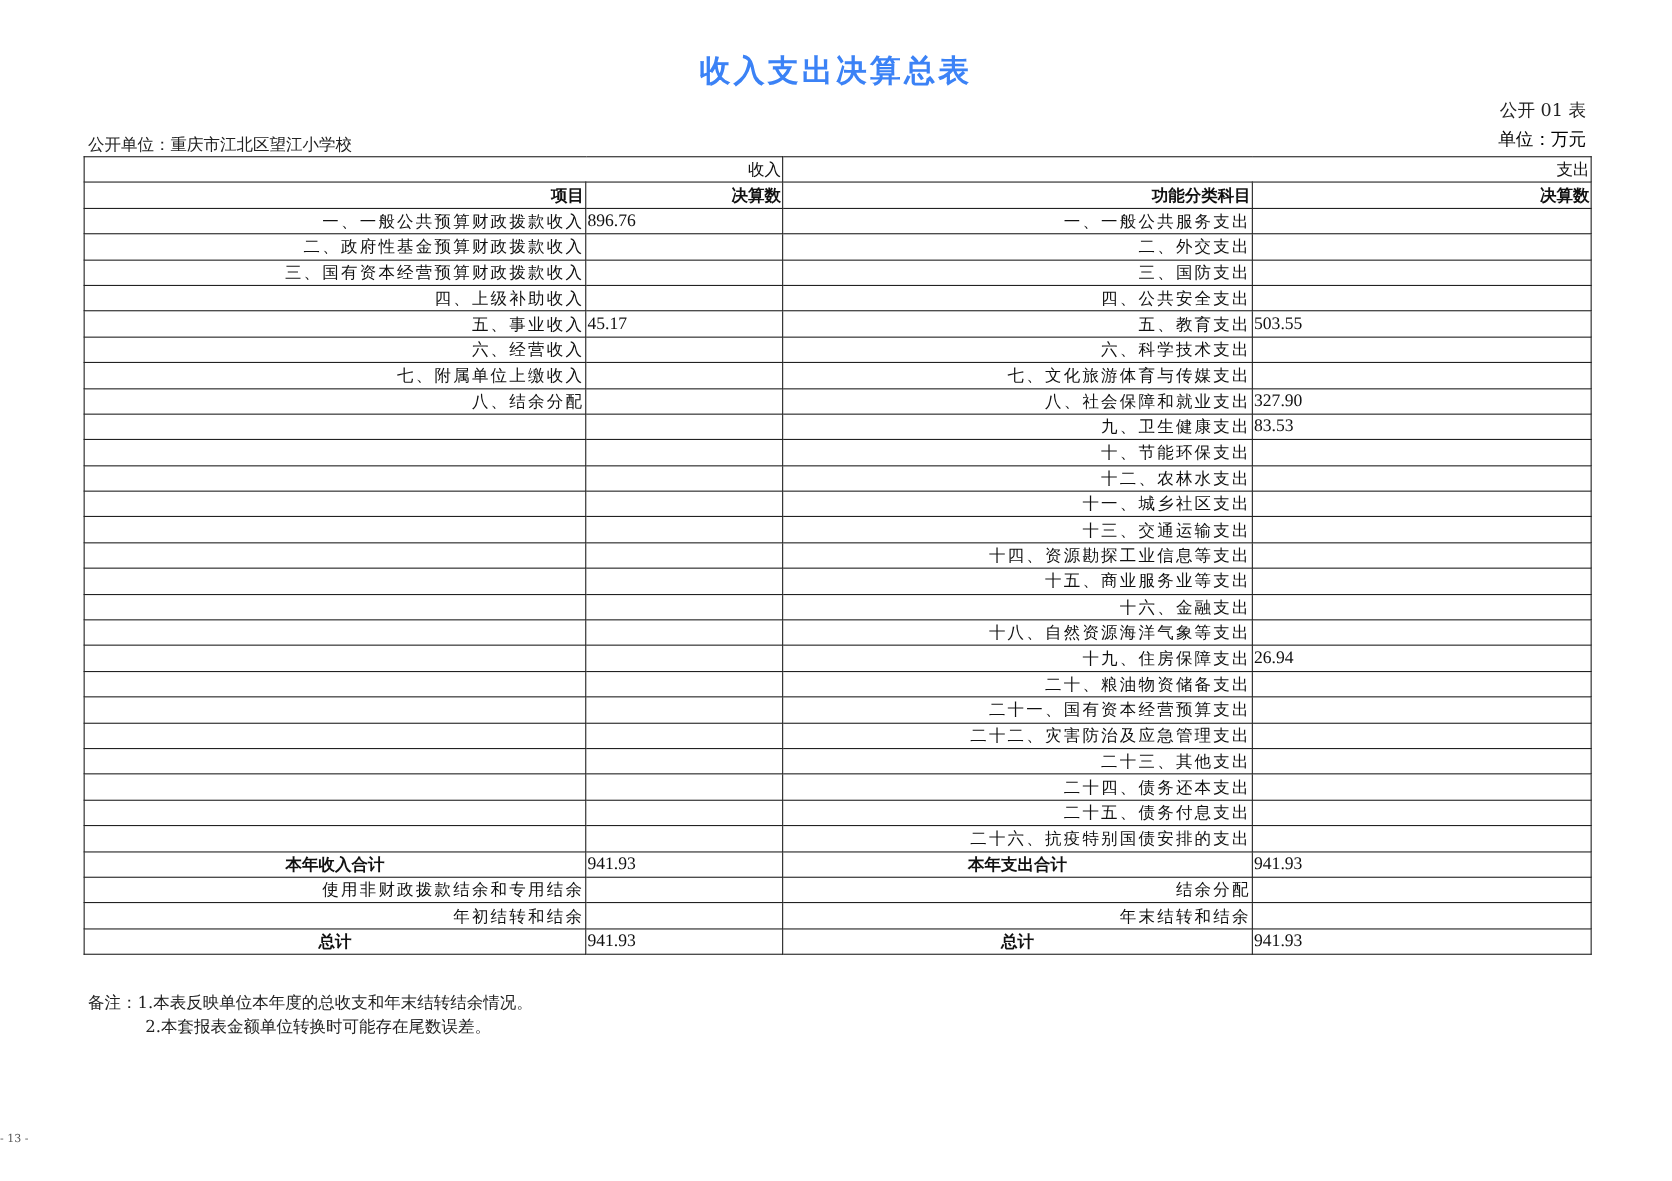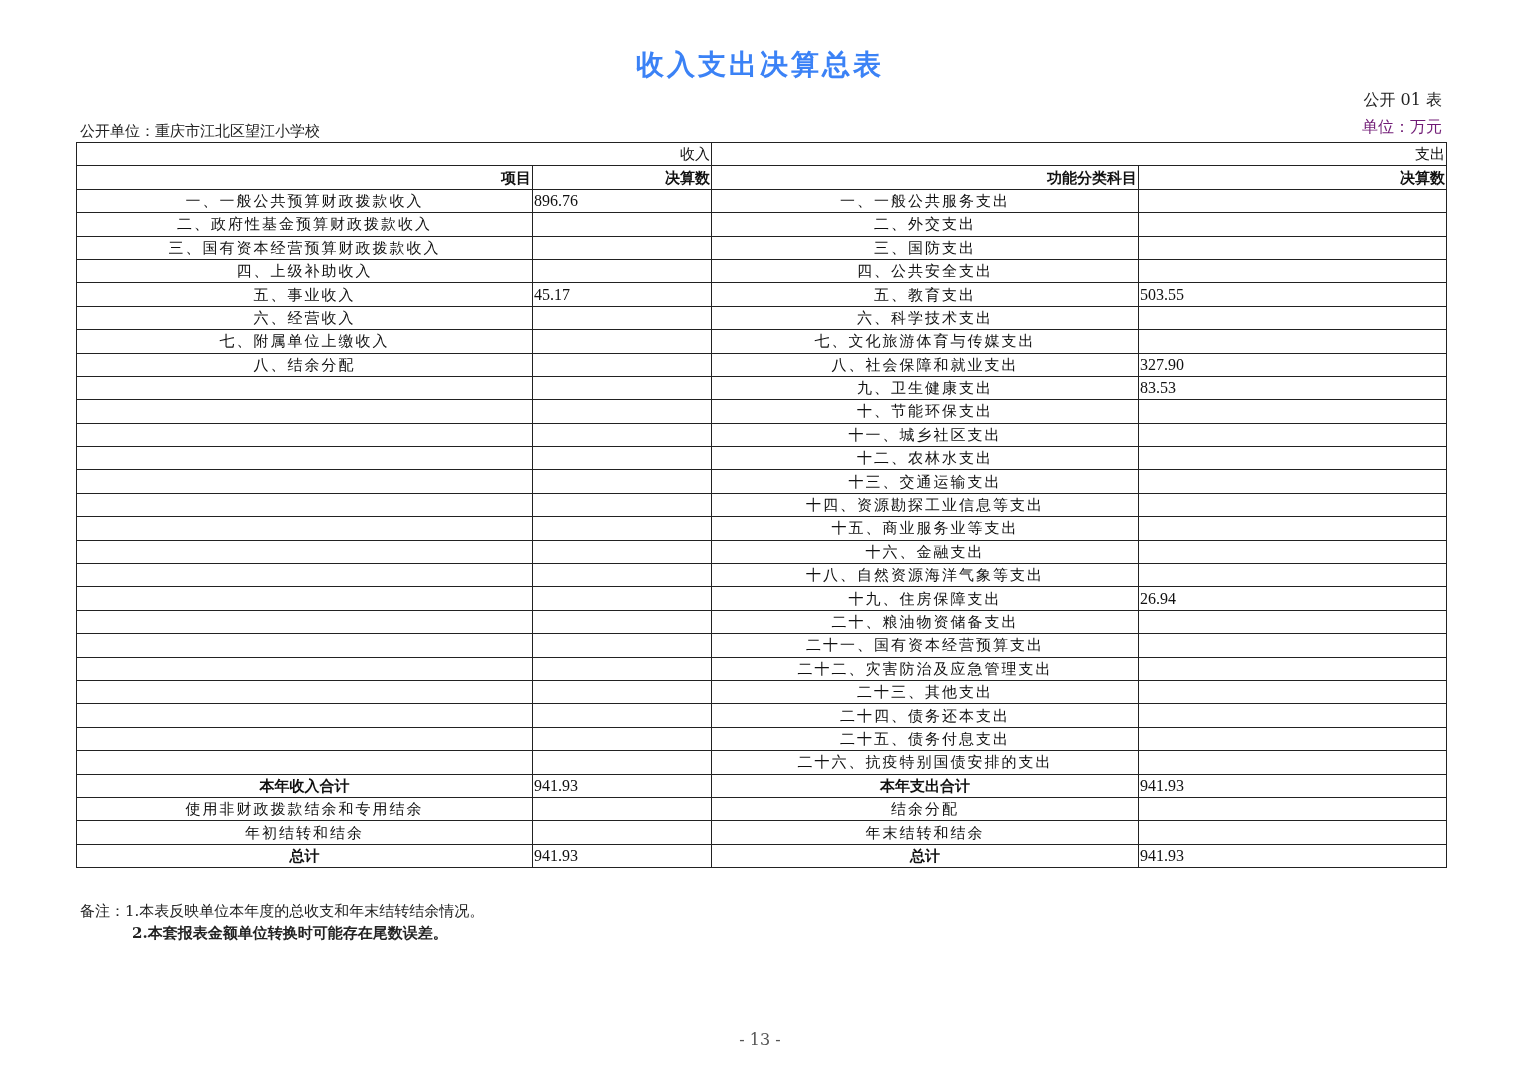--- a/index.html
+++ b/index.html
@@ -1,34 +1,34 @@
 <!DOCTYPE html>
 <html><head>
 <meta charset="utf-8">
 <style>
   html, body { margin: 0; padding: 0; background: #ffffff; }
   body { width: 1520px; height: 1074px; position: relative; overflow: hidden;
          font-family: "DejaVu Serif", "Liberation Serif", serif; color: #111; }
   .title { position: absolute; left: 0; width: 1520px; top: 46px; text-align: center;
            font-size: 28px; font-weight: bold; letter-spacing: 3px; color: #3b82f6; }
   .form-no { position: absolute; right: 78px; top: 90px; font-size: 16px; color: #222; }
-  .unit-right { position: absolute; right: 78px; top: 117px; font-size: 16px; color: #701a75; }
+  .unit-right { position: absolute; right: 78px; top: 117px; font-size: 16px; color: #000000; }
   .unit-left { position: absolute; left: 80px; top: 122px; font-size: 15px; color: #222; }
   table.main { position: absolute; left: 76px; top: 142px; width: 1370px;
                border-collapse: collapse; table-layout: fixed; font-size: 15px; }
   table.main td { border: 1px solid #222; height: 22.4px; padding: 0 1px; line-height: 18px;
                   white-space: nowrap; overflow: hidden; }
   td.c { text-align: right; font-weight: bold; }
   td.num { text-align: left; font-family: "Liberation Serif", serif; font-size: 16px; }
-  td.lbl { text-align: center; letter-spacing: 2px; }
+  td.lbl { text-align: right; letter-spacing: 2px; }
   tr.bold td.lbl { text-align: center; font-weight: bold; letter-spacing: 0; }
   .notes { position: absolute; left: 80px; top: 900px; font-size: 15px; color: #222; line-height: 22px; }
-  .notes .n2 { padding-left: 52px; font-weight: bold; }
-  .page { position: absolute; left: 0; width: 1520px; top: 1030px; text-align: center;
-          font-size: 16px; color: #555; }
+  .notes .n2 { padding-left: 52px; }
+  .page { position: absolute; left: 0; width: 1520px; top: 1030px; text-align: left;
+          font-size: 10px; color: #555; }
 </style>
 </head>
 <body>
 
 <div class="title">收入支出决算总表</div>
 <div class="form-no">公开 01 表</div>
 <div class="unit-right">单位：万元</div>
 <div class="unit-left">公开单位：重庆市江北区望江小学校</div>
 
 <table class="main">
@@ -105,27 +105,27 @@
       </tr>
       <tr>
         <td class="lbl"></td>
         <td class="num"></td>
         <td class="lbl">十、节能环保支出</td>
         <td class="num"></td>
       </tr>
       <tr>
         <td class="lbl"></td>
         <td class="num"></td>
+        <td class="lbl">十二、农林水支出</td>
+        <td class="num"></td>
+      </tr>
+      <tr>
+        <td class="lbl"></td>
+        <td class="num"></td>
         <td class="lbl">十一、城乡社区支出</td>
-        <td class="num"></td>
-      </tr>
-      <tr>
-        <td class="lbl"></td>
-        <td class="num"></td>
-        <td class="lbl">十二、农林水支出</td>
         <td class="num"></td>
       </tr>
       <tr>
         <td class="lbl"></td>
         <td class="num"></td>
         <td class="lbl">十三、交通运输支出</td>
         <td class="num"></td>
       </tr>
       <tr>
         <td class="lbl"></td>

